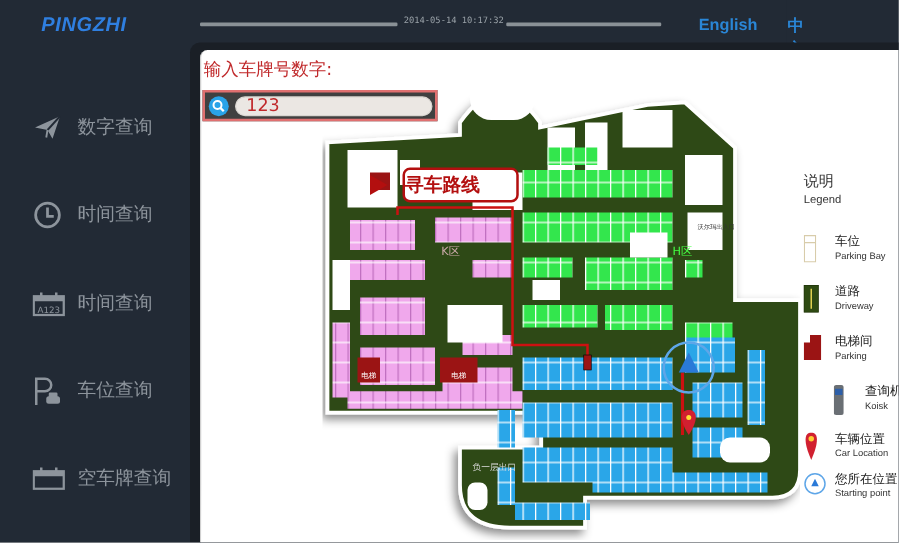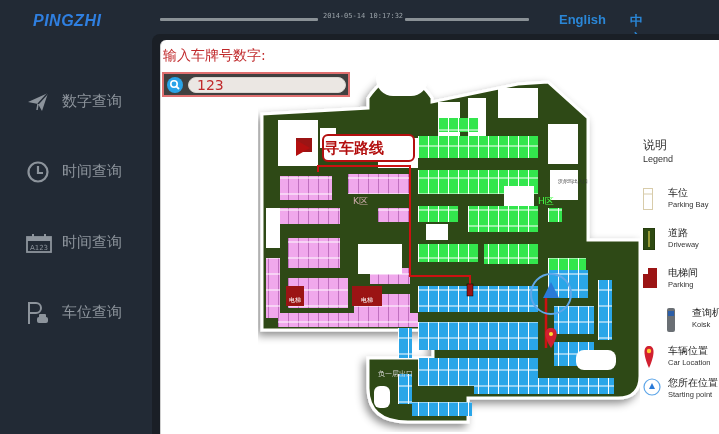--- a/index.html
+++ b/index.html
@@ -118,20 +118,31 @@
   </div>
   <div class="navitem" style="top:257px;font-family:Liberation Mono, monospace;">
     <span class="icon">
       <svg width="24" height="24" viewBox="0 0 24 24">
           <path d="M3 23 V2 H10 A5 5 0 0 1 10 12 H3" fill="none" stroke="#8d949c" stroke-width="2"></path>
           <rect x="11" y="16" width="11" height="6" rx="2" fill="#8d949c"></rect>
           <rect x="13" y="13" width="7" height="4" rx="1" fill="#8d949c"></rect>
         </svg>
     </span>
     <span class="label">车位查询</span>
+  </div>
+  <div class="navitem" style="top:327px;">
+    <span class="icon">
+      <svg width="26" height="24" viewBox="0 0 26 24">
+          <rect x="1" y="6" width="24" height="14" fill="none" stroke="#8d949c" stroke-width="1.8"></rect>
+          <rect x="1" y="6" width="24" height="4" fill="#8d949c"></rect>
+          <rect x="6" y="3" width="2" height="5" fill="#8d949c"></rect>
+          <rect x="18" y="3" width="2" height="5" fill="#8d949c"></rect>
+        </svg>
+    </span>
+    <span class="label">空车牌查询</span>
   </div>
 </div>
 
 <div class="panel-frame"></div>
 <div class="panel"></div>
 
 <div class="prompt">输入车牌号数字:</div>
 <div class="searchbox">
   <span class="sicon">
     <svg width="16" height="16" viewBox="0 0 16 16">

